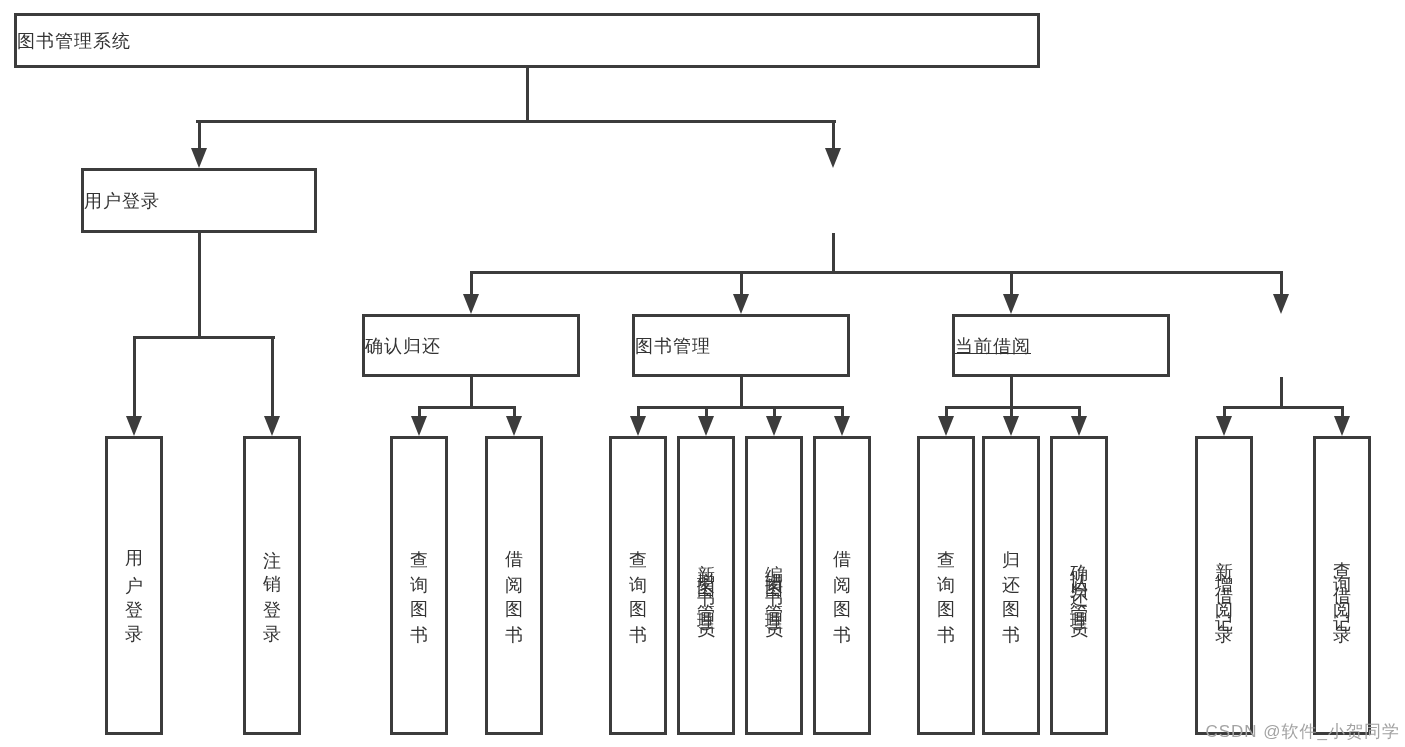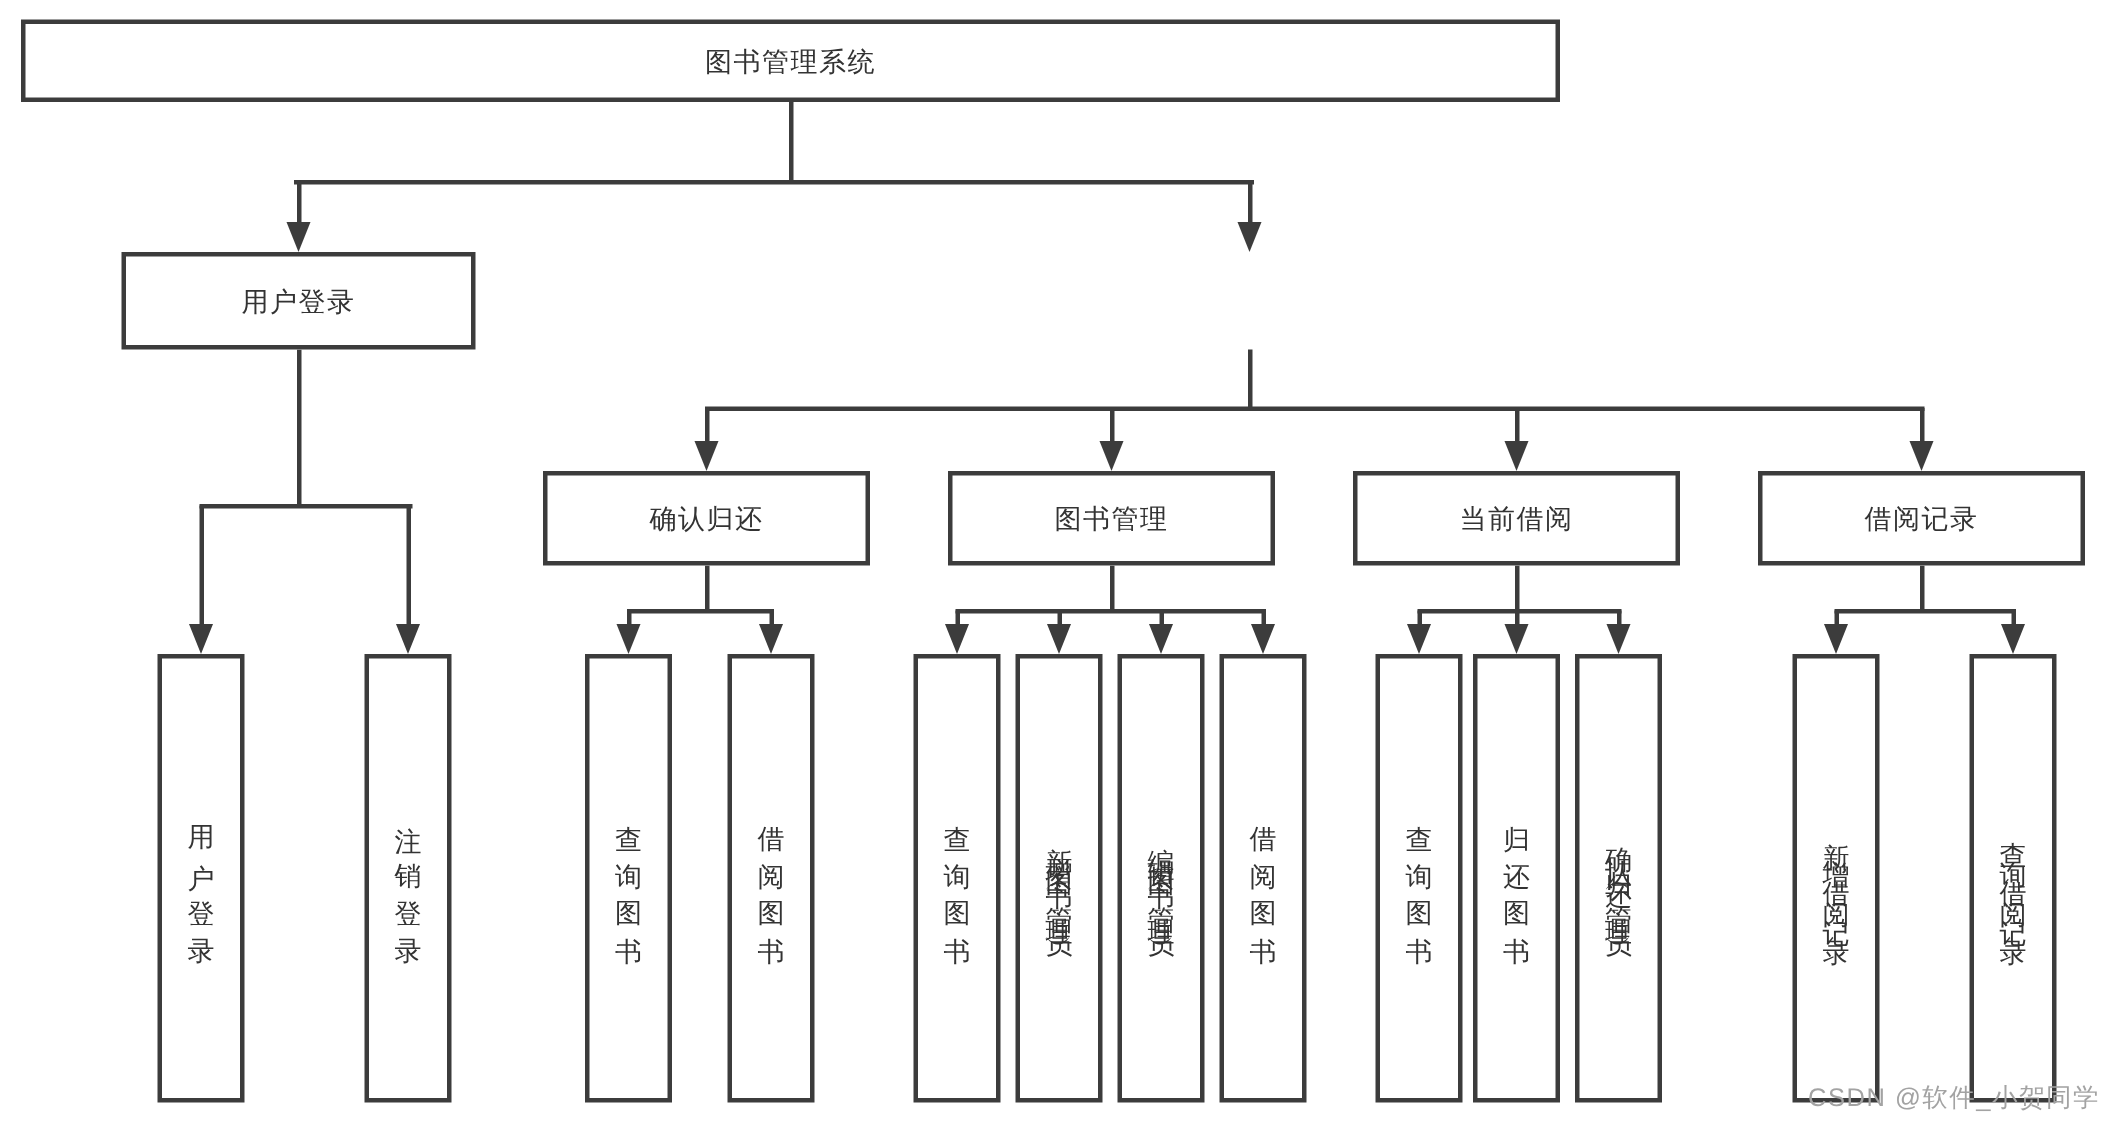--- a/index.html
+++ b/index.html
@@ -15,30 +15,30 @@
     background:var(--bg);
     font-family:"Liberation Sans","DejaVu Sans",sans-serif;
     color:var(--text);
     overflow:hidden;
   }
   .node{
     position:absolute;
     box-sizing:border-box;
     background:#fff;
     border:3px solid var(--line);
-    display:flex;align-items:center;justify-content:center;
+    display:flex;align-items:center;justify-content:flex-start;
     font-size:18px;
     letter-spacing:1px;
     z-index:2;
   }
   .root{left:14px;top:13px;width:1026px;height:55px;}
   .l2a{left:81px;top:168px;width:236px;height:65px;}
   .l2b{left:715px;top:168px;width:236px;height:65px;}
   .l3{top:314px;width:218px;height:63px;}
-  .l3a{left:362px;} .l3b{left:632px;} .l3c{left:902px;} .l3d{left:1172px;}
+  .l3a{left:362px;} .l3b{left:632px;} .l3c{left:952px;text-decoration:underline;} .l3d{left:1172px;}
   .leaf{
     position:absolute;
     top:436px;width:58px;height:299px;
     box-sizing:border-box;
     background:#fff;
     border:3px solid var(--line);
     display:flex;align-items:center;justify-content:center;
     z-index:2;
   }
   .vtext{
@@ -82,23 +82,20 @@
   </div>
 
   <div class="node l3 l3a">
     <span>确认归还</span>
   </div>
   <div class="node l3 l3b">
     <span>图书管理</span>
   </div>
   <div class="node l3 l3c">
     <span>当前借阅</span>
-  </div>
-  <div class="node l3 l3d">
-    <span>借阅记录</span>
   </div>
 
   <div class="leaf" style="left:105px">
     <span class="vtext ls-wide">用户登录</span>
   </div>
   <div class="leaf" style="left:243px">
     <span class="vtext ls-wide">注销登录</span>
   </div>
 
   <div class="leaf" style="left:390px">

